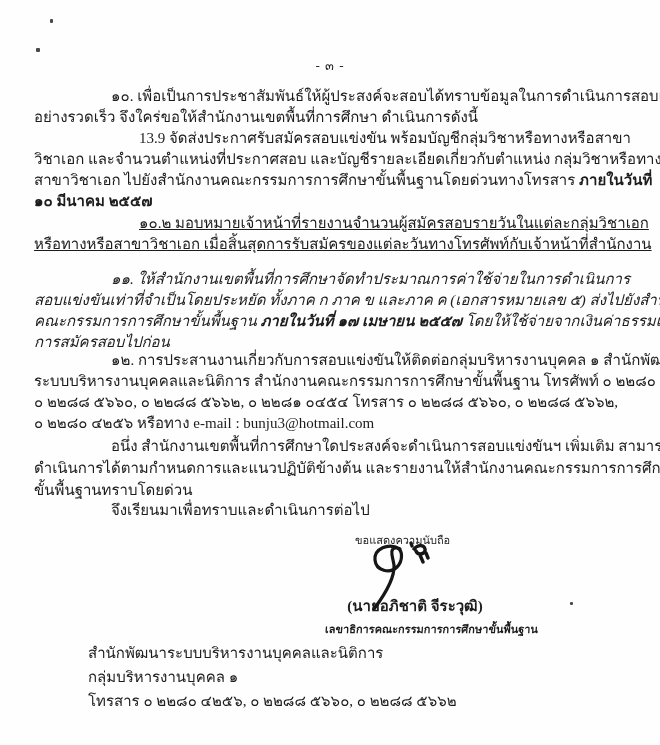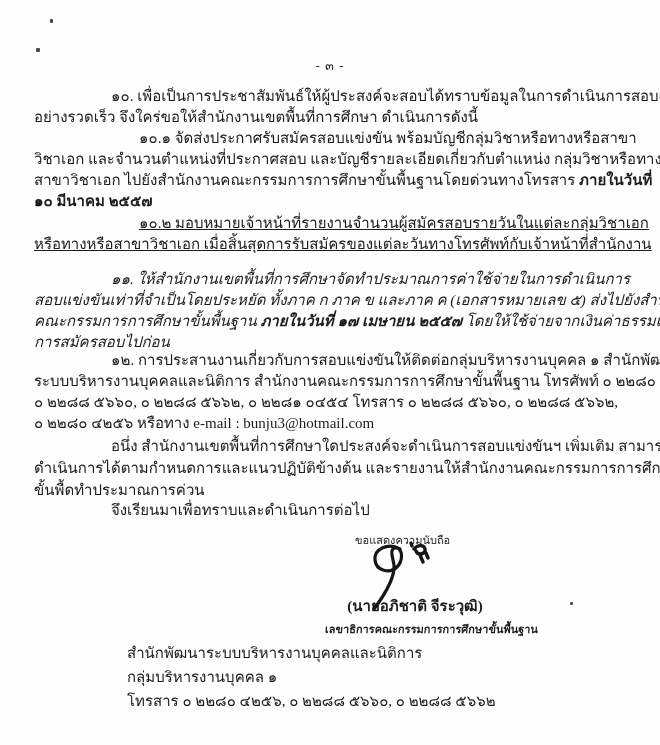--- a/index.html
+++ b/index.html
@@ -30,21 +30,21 @@
   .sig-block {
     position:absolute; left:325px; top:594px; width:180px;
     text-align:center; z-index:2;
   }
   .sig-name { font-size:15px; font-weight:bold; white-space:nowrap; }
   .sig-title { font-size:11px; font-weight:bold; white-space:nowrap; margin-top:2px; transform:skewX(-4deg); }
   .footer {
     position:absolute; left:88px; top:641px;
     font-size:15px;
   }
-  .footer .ln { line-height:24px;margin-left:39px; }
+  .footer .ln { line-height:24px; }
   .speck { position:absolute; background:#4a4a4a; border-radius:1px; }
   #speck1 { left:50px;  top:19px;  width:3px; height:4px; }
   #speck2 { left:36px;  top:48px;  width:4px; height:4px; }
   #speck3 { left:570px; top:602px; width:3px; height:3px; }
 </style>
 </head>
 <body>
 
 <div class="page">
 
@@ -53,21 +53,21 @@
   <div class="speck" id="speck3"></div>
 
   <div class="pageno">- ๓ -</div>
 
   <div class="para" style="top:86px;">
     <div class="ln ind-main">๑๐. เพื่อเป็นการประชาสัมพันธ์ให้ผู้ประสงค์จะสอบได้ทราบข้อมูลในการดำเนินการสอบแข่งขัน</div>
     <div class="ln">อย่างรวดเร็ว  จึงใคร่ขอให้สำนักงานเขตพื้นที่การศึกษา ดำเนินการดังนี้</div>
   </div>
 
   <div class="para" style="top:128px;">
-    <div class="ln ind-sub">๑๐.๑ จัดส่งประกาศรับสมัครสอบแข่งขัน พร้อมบัญชีกลุ่มวิชาหรือทางหรือสาขา</div>
+    <div class="ln ind-sub">13.9 จัดส่งประกาศรับสมัครสอบแข่งขัน พร้อมบัญชีกลุ่มวิชาหรือทางหรือสาขา</div>
     <div class="ln">วิชาเอก และจำนวนตำแหน่งที่ประกาศสอบ และบัญชีรายละเอียดเกี่ยวกับตำแหน่ง กลุ่มวิชาหรือทางหรือ</div>
     <div class="ln"><span>สาขาวิชาเอก ไปยังสำนักงานคณะกรรมการการศึกษาขั้นพื้นฐานโดยด่วนทางโทรสาร </span><span class="bd">ภายในวันที่</span></div>
     <div class="ln bd">๑๐ มีนาคม ๒๕๕๗</div>
   </div>
 
   <div class="para" style="top:213px;text-decoration:underline;">
     <div class="ln ind-sub">๑๐.๒ มอบหมายเจ้าหน้าที่รายงานจำนวนผู้สมัครสอบรายวันในแต่ละกลุ่มวิชาเอก</div>
     <div class="ln">หรือทางหรือสาขาวิชาเอก เมื่อสิ้นสุดการรับสมัครของแต่ละวันทางโทรศัพท์กับเจ้าหน้าที่สำนักงาน</div>
   </div>
 
@@ -81,21 +81,21 @@
   <div class="para" style="top:350px;">
     <div class="ln ind-main">๑๒. การประสานงานเกี่ยวกับการสอบแข่งขันให้ติดต่อกลุ่มบริหารงานบุคคล ๑  สำนักพัฒนา</div>
     <div class="ln">ระบบบริหารงานบุคคลและนิติการ สำนักงานคณะกรรมการการศึกษาขั้นพื้นฐาน  โทรศัพท์ ๐ ๒๒๘๐ ๔๒๕๖,</div>
     <div class="ln">๐ ๒๒๘๘  ๕๖๖๐, ๐ ๒๒๘๘ ๕๖๖๒, ๐ ๒๒๘๑ ๐๔๕๔  โทรสาร ๐ ๒๒๘๘ ๕๖๖๐,  ๐ ๒๒๘๘ ๕๖๖๒,</div>
     <div class="ln">๐ ๒๒๘๐ ๔๒๕๖  หรือทาง e-mail : bunju3@hotmail.com</div>
   </div>
 
   <div class="para lh22" style="top:435px;">
     <div class="ln ind-main">อนึ่ง  สำนักงานเขตพื้นที่การศึกษาใดประสงค์จะดำเนินการสอบแข่งขันฯ เพิ่มเติม  สามารถ</div>
     <div class="ln">ดำเนินการได้ตามกำหนดการและแนวปฏิบัติข้างต้น และรายงานให้สำนักงานคณะกรรมการการศึกษา</div>
-    <div class="ln">ขั้นพื้ดทำประมาณการค่วน</div>
+    <div class="ln">ขั้นพื้นฐานทราบโดยด่วน</div>
   </div>
 
   <div class="para" style="top:500px;">
     <div class="ln ind-main">จึงเรียนมาเพื่อทราบและดำเนินการต่อไป</div>
   </div>
 
   <div class="salutation">ขอแสดงความนับถือ</div>
 
   <svg class="sig-svg" width="100" height="72" viewBox="0 0 100 72">
     <path d="M52 8 C40 1 26 8 27 19 C28 30 42 33 49 26 C55 20 55 9 49 7 C45 6 43 9 44 14 L46 24 C47 37 38 52 26 68" fill="none" stroke="#161616" stroke-width="3.2" stroke-linecap="round"></path>

